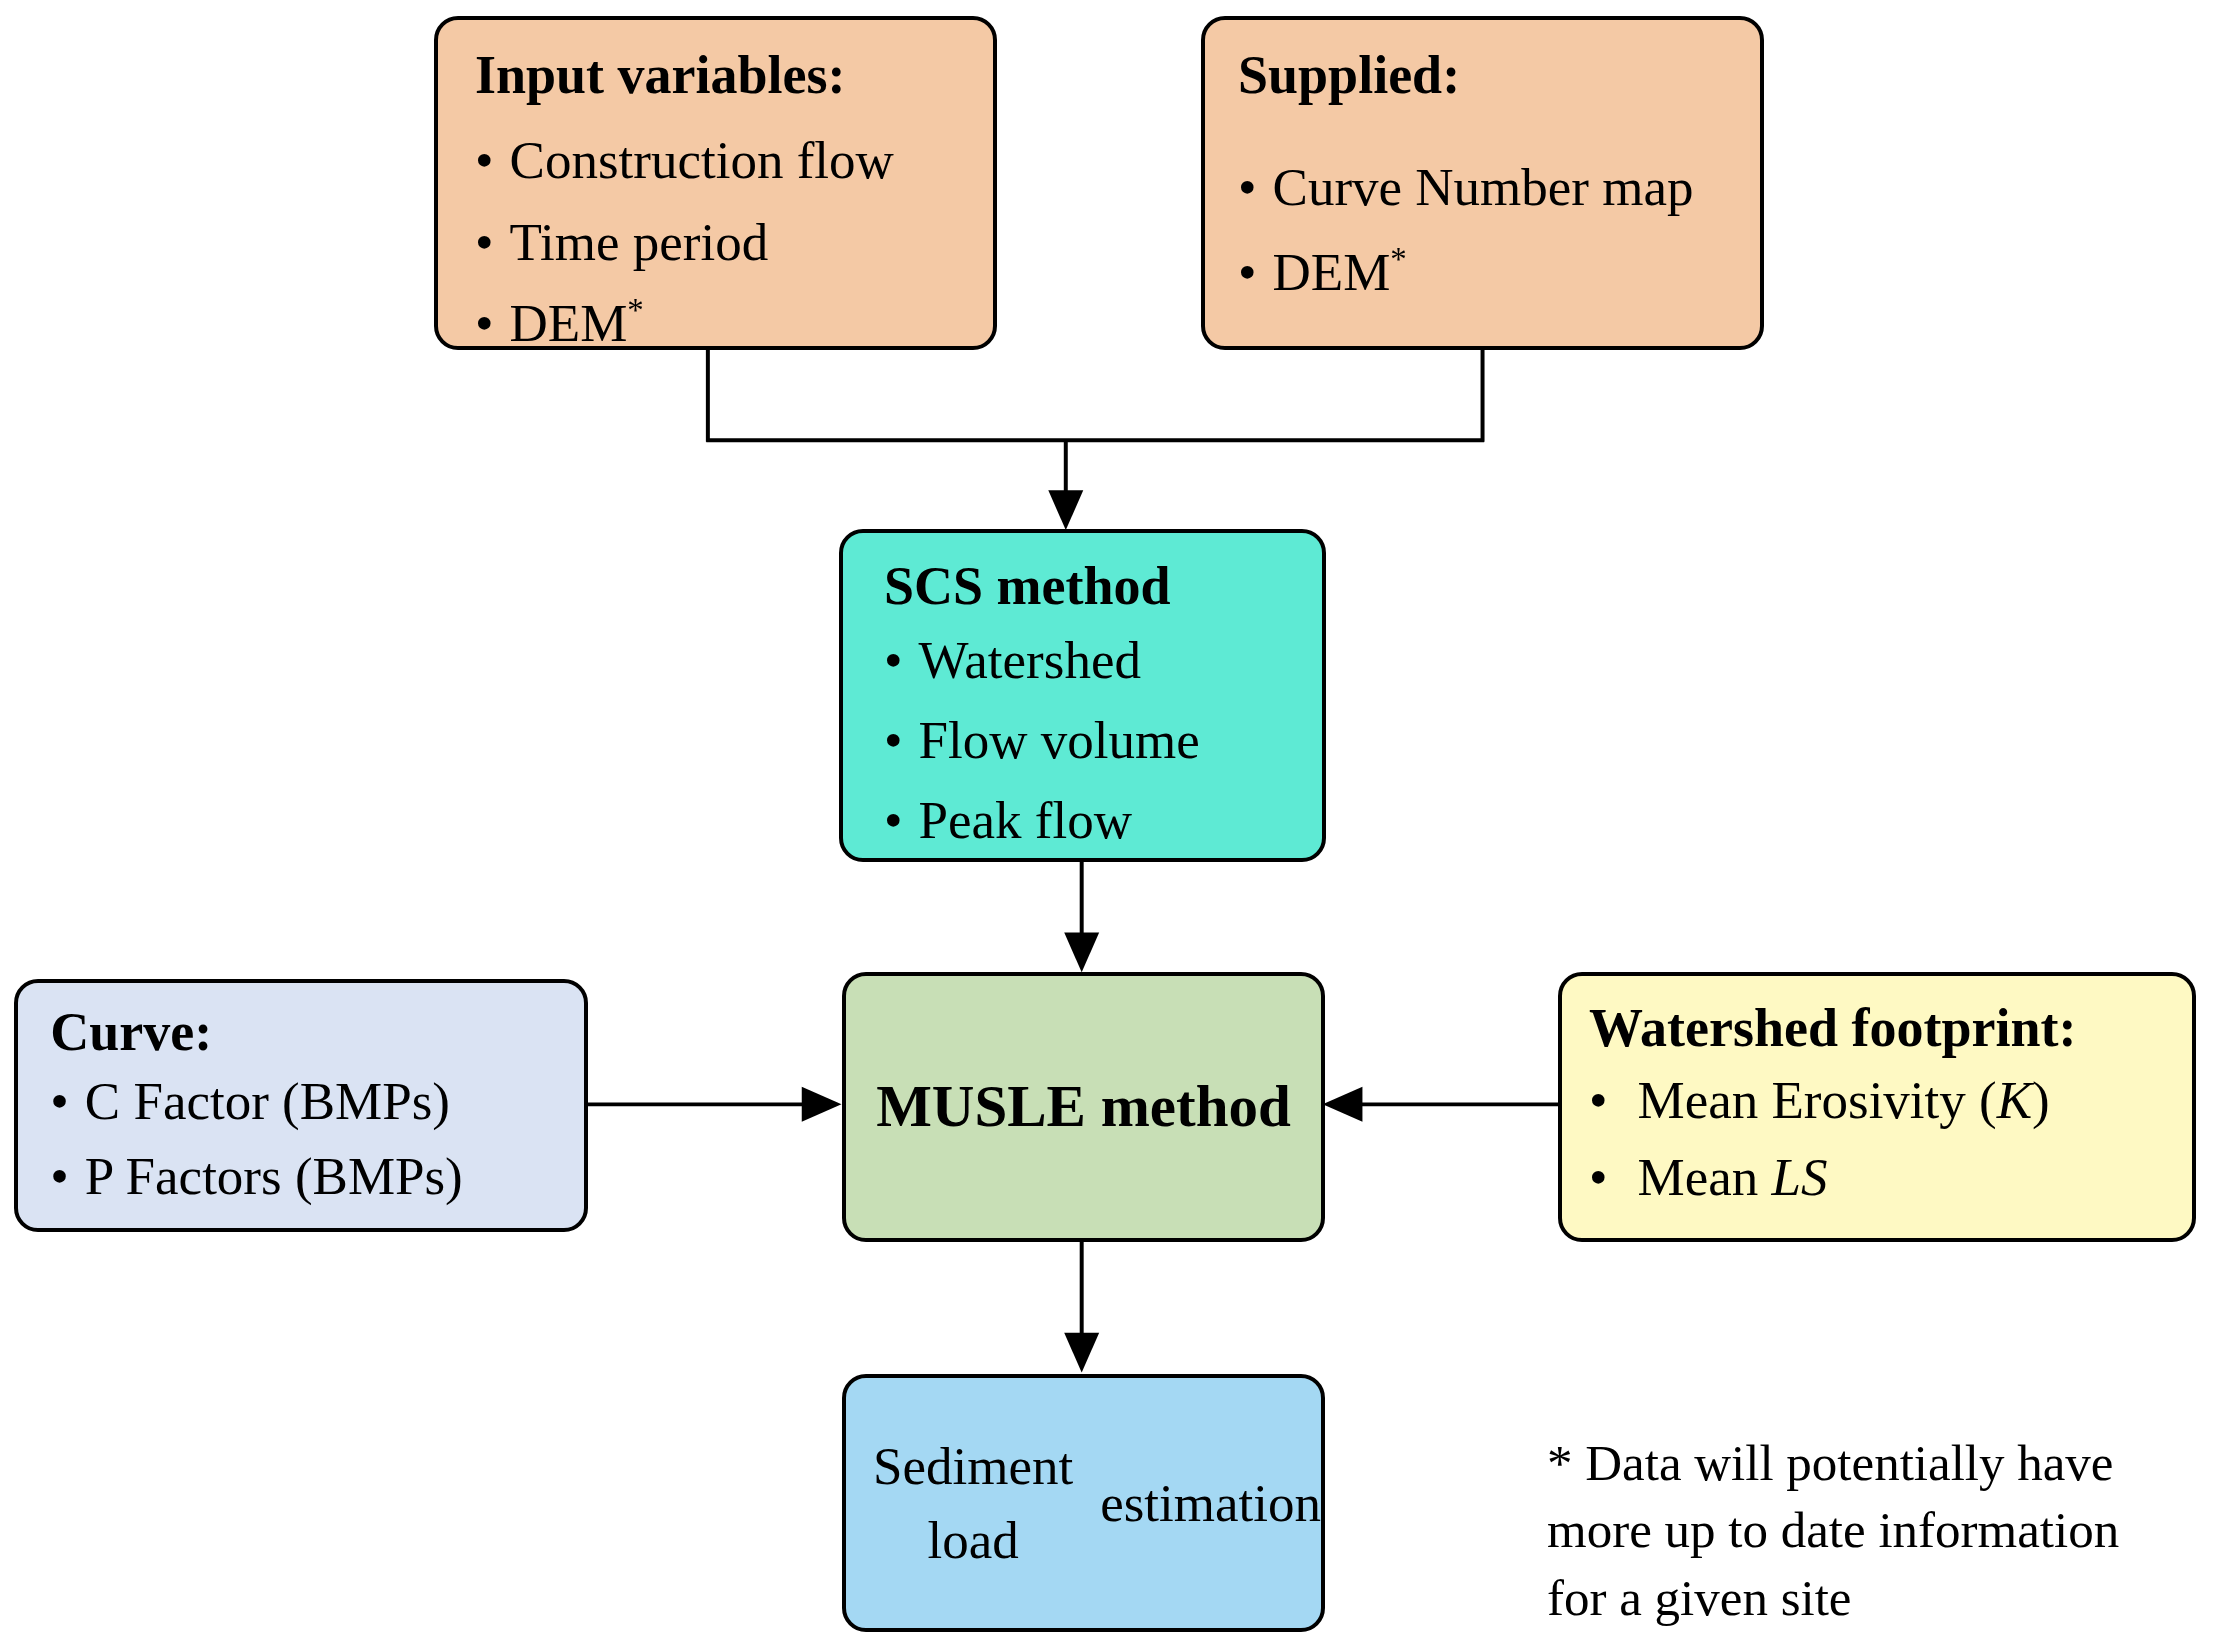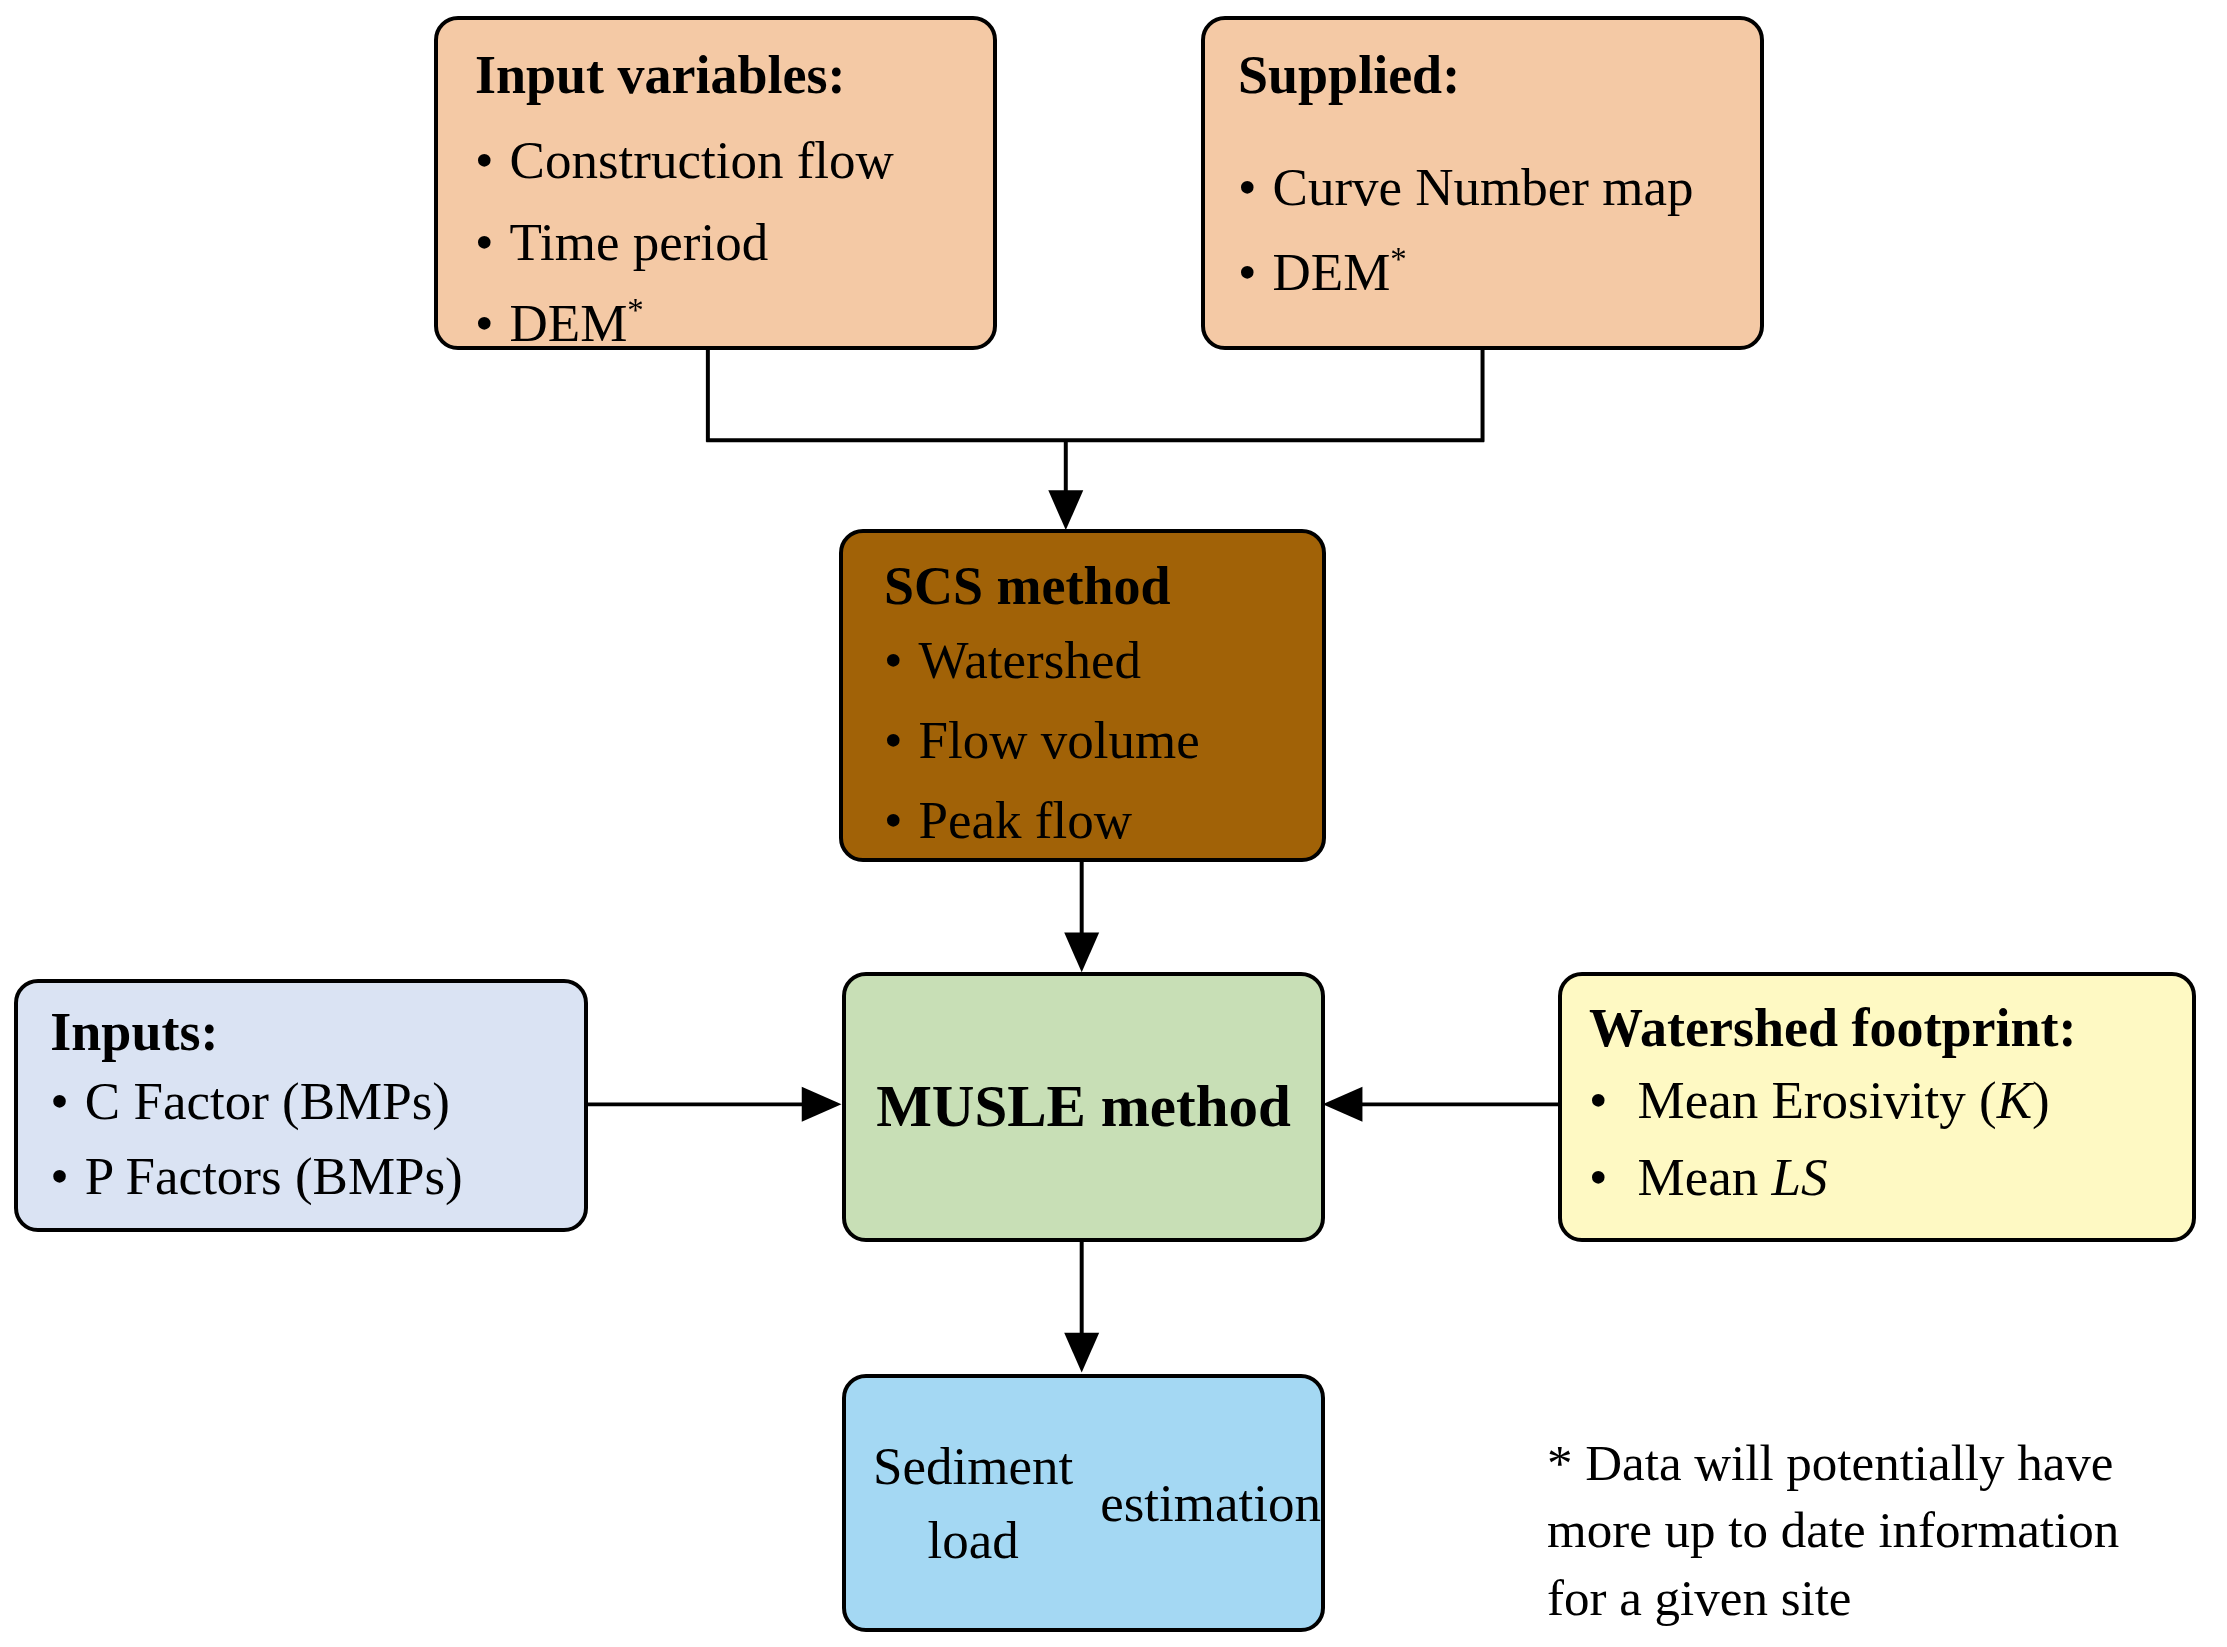--- a/index.html
+++ b/index.html
@@ -114,38 +114,38 @@
       <span>Curve Number map</span>
     </div>
     <div class="item">
       <span class="bullet">•</span>
       <span>
         <span>DEM</span><sup class="ast">*</sup>
       </span>
     </div>
   </div>
 
-  <div class="box" id="box-scs" style="background: #a16207;">
+  <div class="box" id="box-scs" style="background: #5eead4;">
     <div class="title">SCS method</div>
     <div class="item">
       <span class="bullet">•</span>
       <span>Watershed</span>
     </div>
     <div class="item">
       <span class="bullet">•</span>
       <span>Flow volume</span>
     </div>
     <div class="item">
       <span class="bullet">•</span>
       <span>Peak flow</span>
     </div>
   </div>
 
   <div class="box" id="box-inputs" style="background: rgb(218, 227, 243);">
-    <div class="title">Inputs:</div>
+    <div class="title">Curve:</div>
     <div class="item">
       <span class="bullet">•</span>
       <span>C Factor (BMPs)</span>
     </div>
     <div class="item">
       <span class="bullet">•</span>
       <span>P Factors (BMPs)</span>
     </div>
   </div>
 

